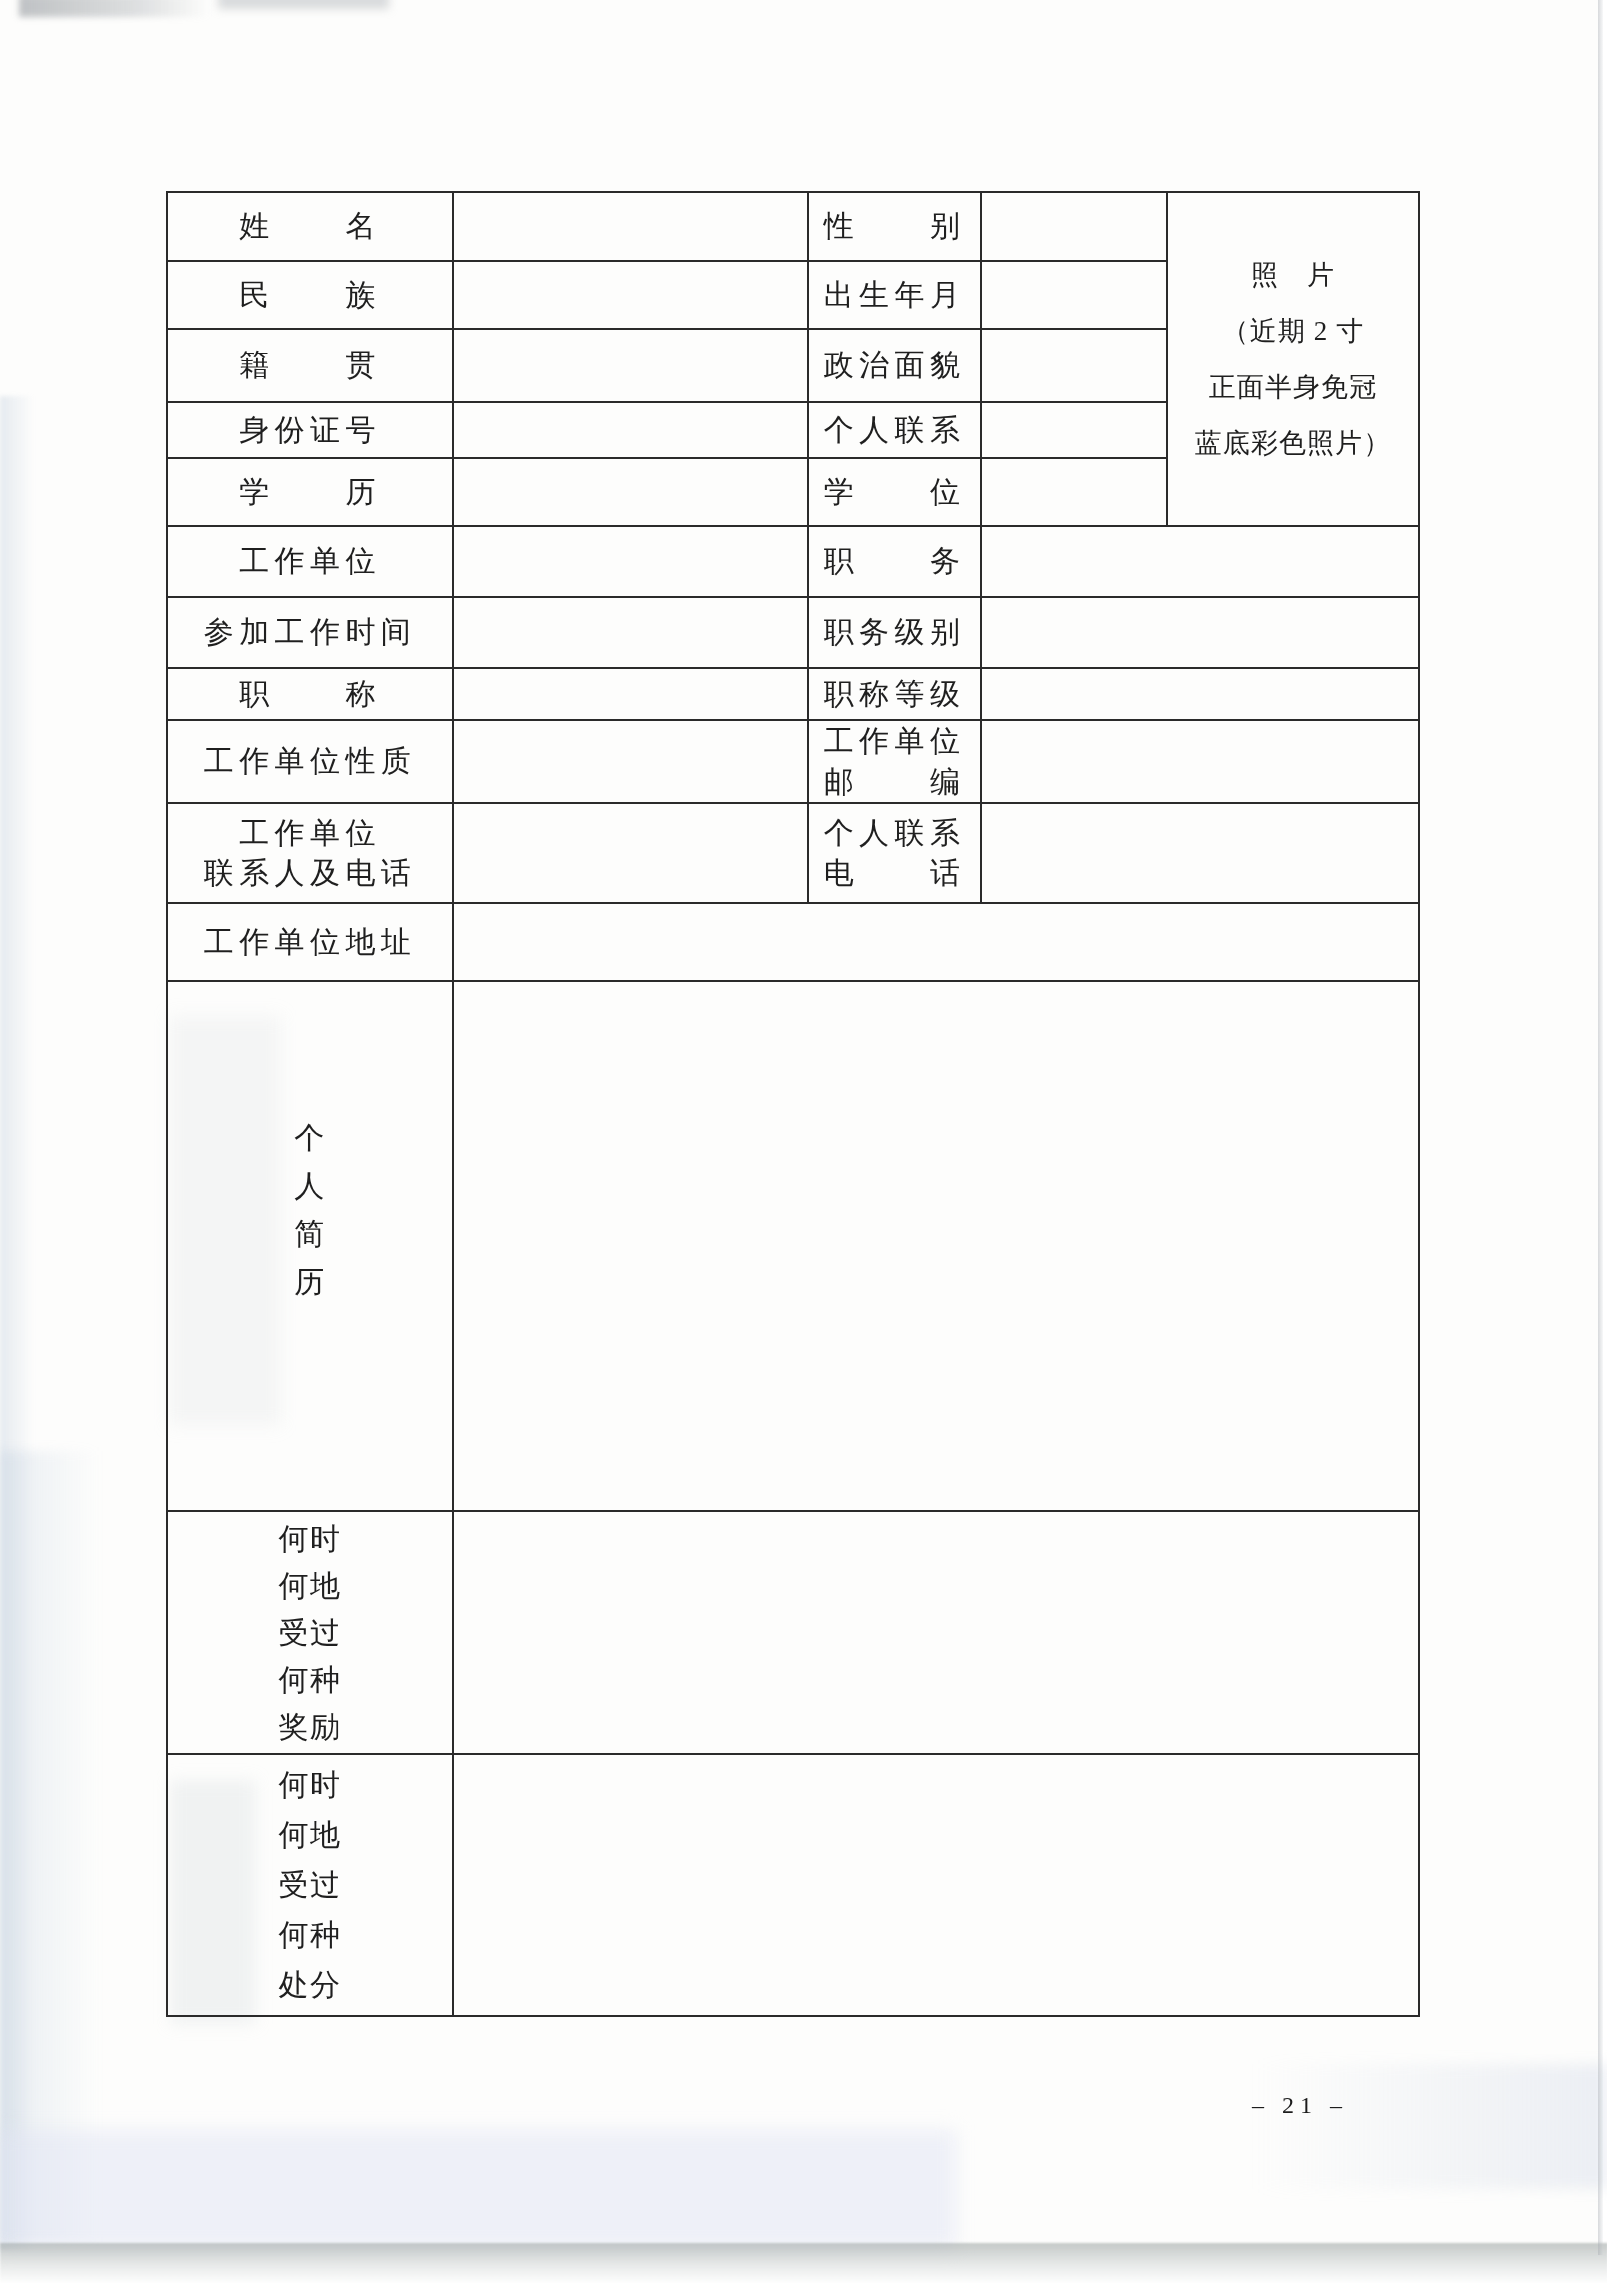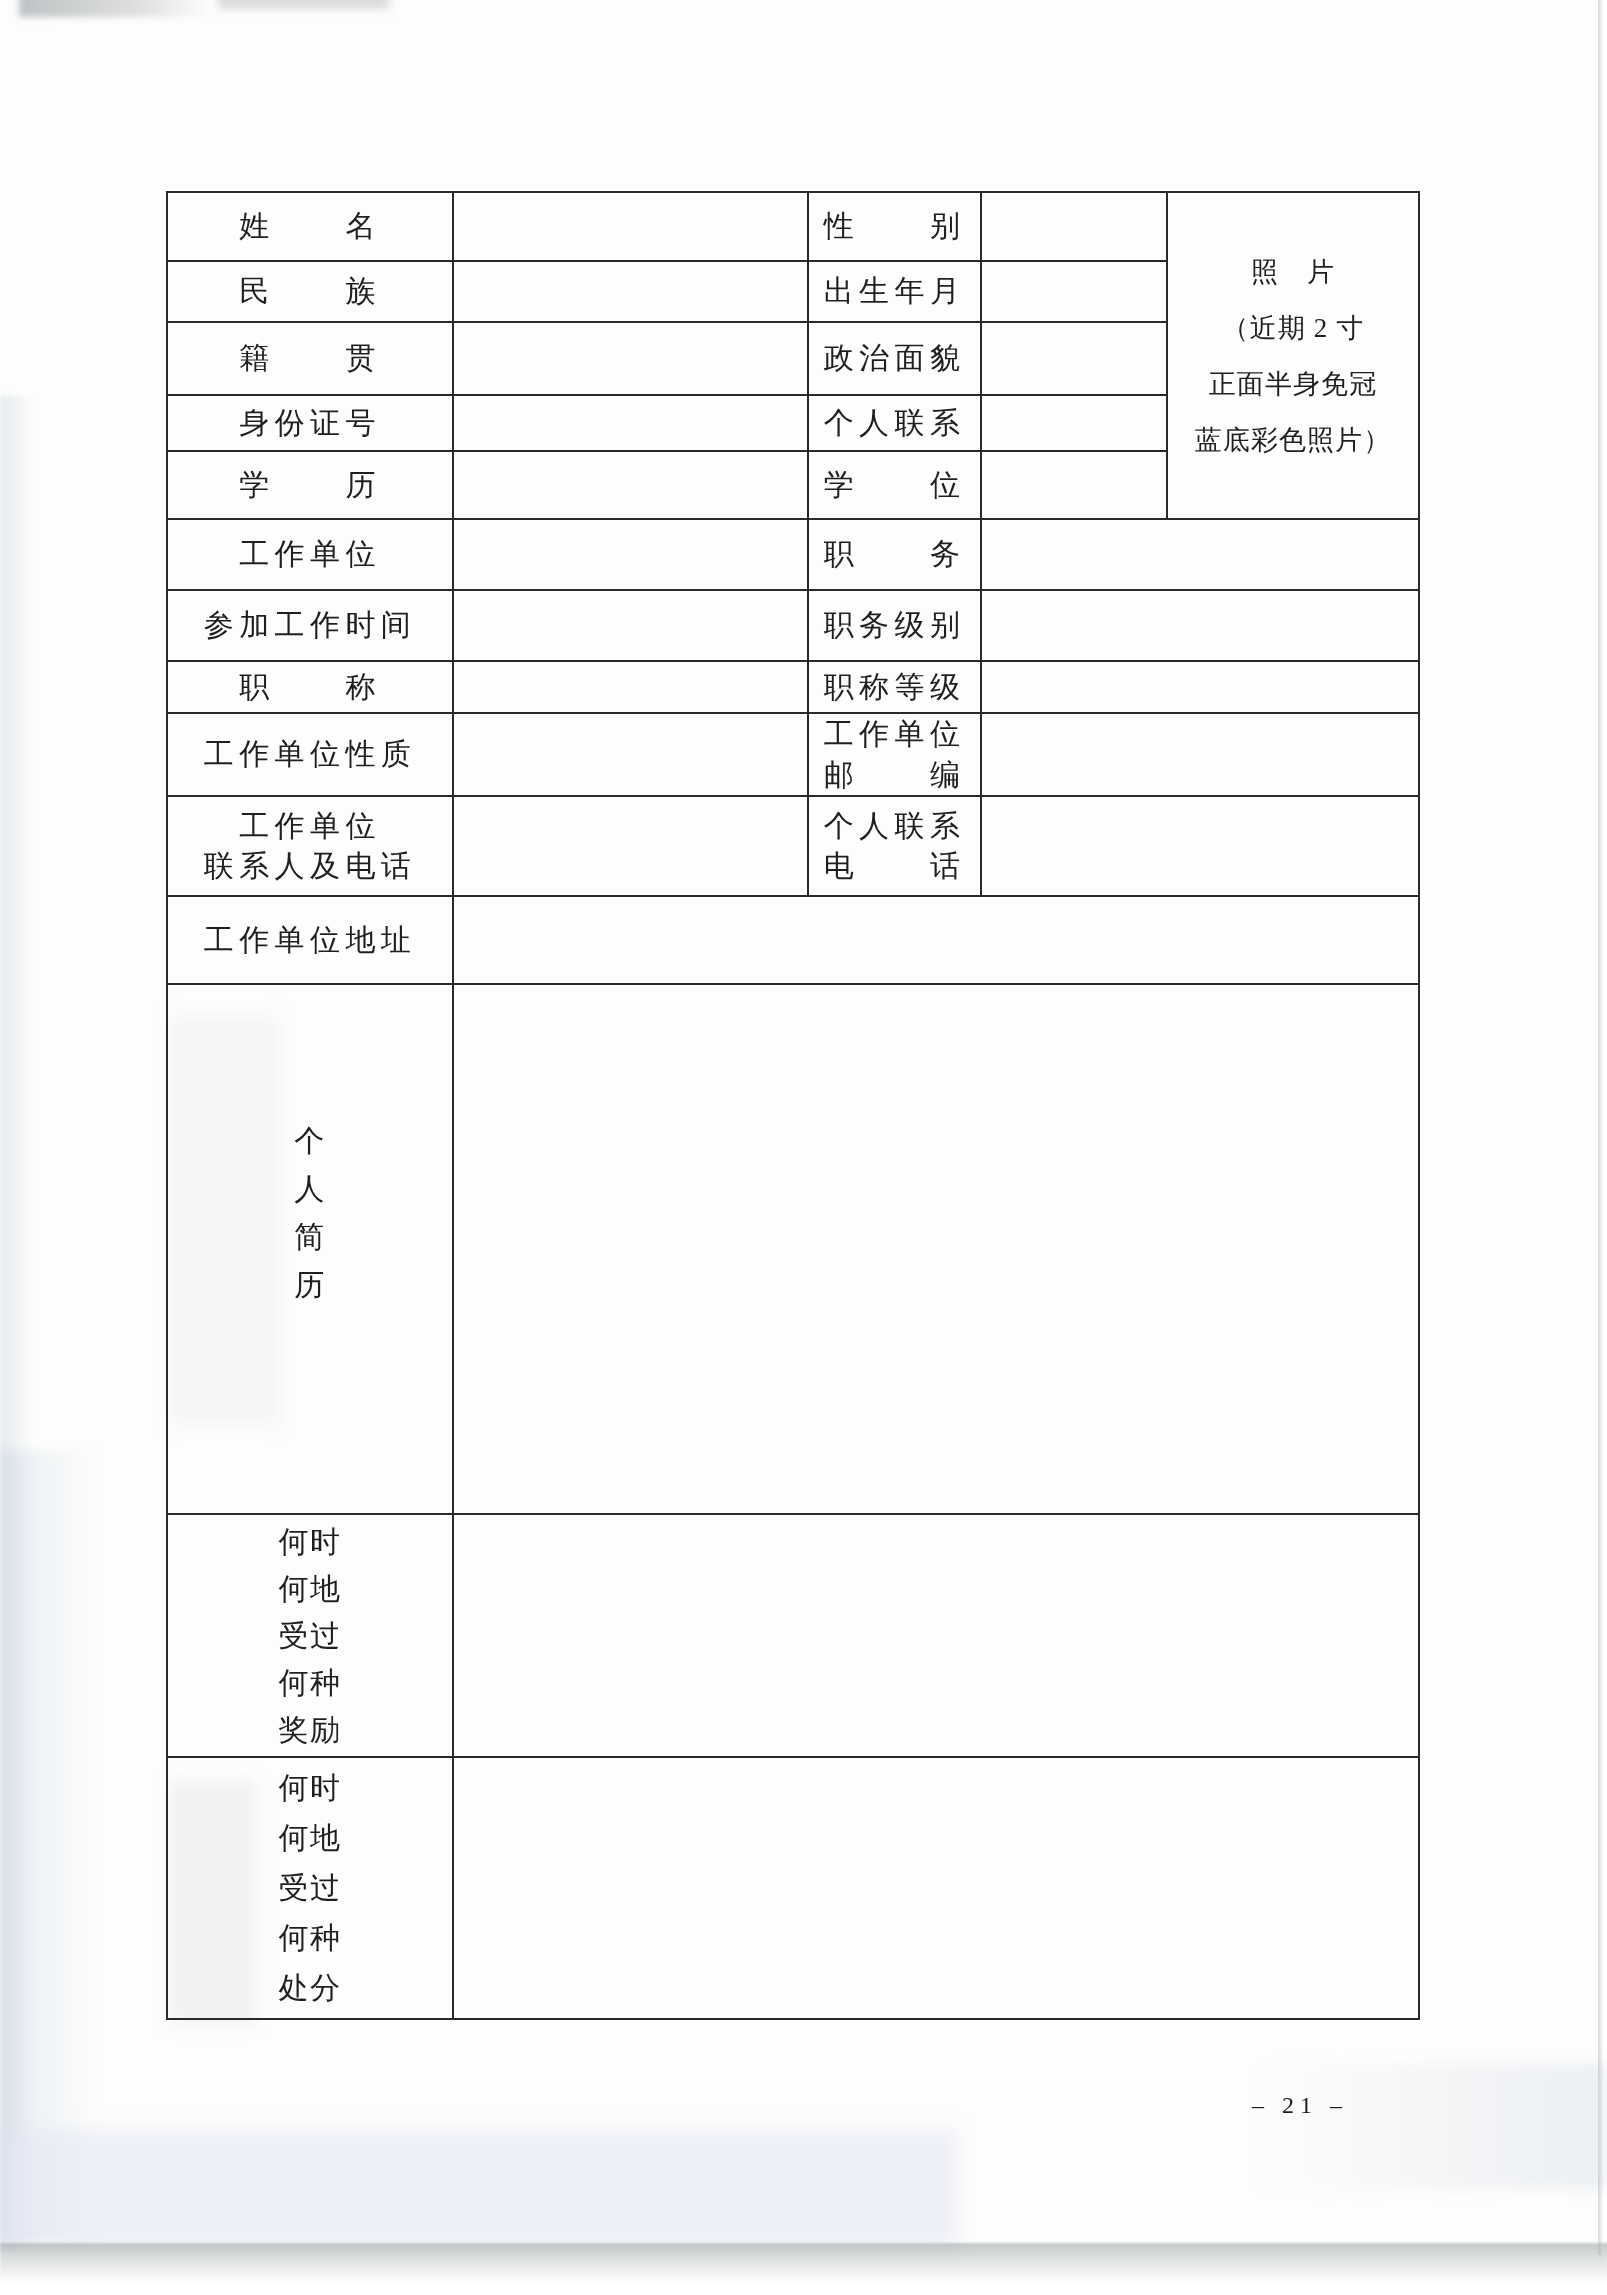--- a/index.html
+++ b/index.html
@@ -128,21 +128,21 @@
       <td></td>
       <td class="lbl">性　　别</td>
       <td></td>
       <td rowspan="5">
         <div class="photo-note">照　片
 （近期 2 寸
 正面半身免冠
 蓝底彩色照片）</div>
       </td>
     </tr>
-    <tr style="height:61px">
+    <tr style="height:68px">
       <td class="lbl">民　　族</td>
       <td></td>
       <td class="lbl">出生年月</td>
       <td></td>
     </tr>
     <tr style="height:73px">
       <td class="lbl">籍　　贯</td>
       <td></td>
       <td class="lbl">政治面貌</td>
       <td></td>
@@ -187,21 +187,21 @@
     </tr>
     <tr style="height:100px">
       <td class="lbl">工作单位
 联系人及电话</td>
       <td></td>
       <td class="lbl">个人联系
 电　　话</td>
       <td colspan="2"></td>
     </tr>
 
-    <tr style="height:88px">
+    <tr style="height:78px">
       <td class="lbl">工作单位地址</td>
       <td colspan="4"></td>
     </tr>
 
     <tr style="height:530px">
       <td class="lbl-vert">
         <div class="inner">个
 人
 简
 历</div>

